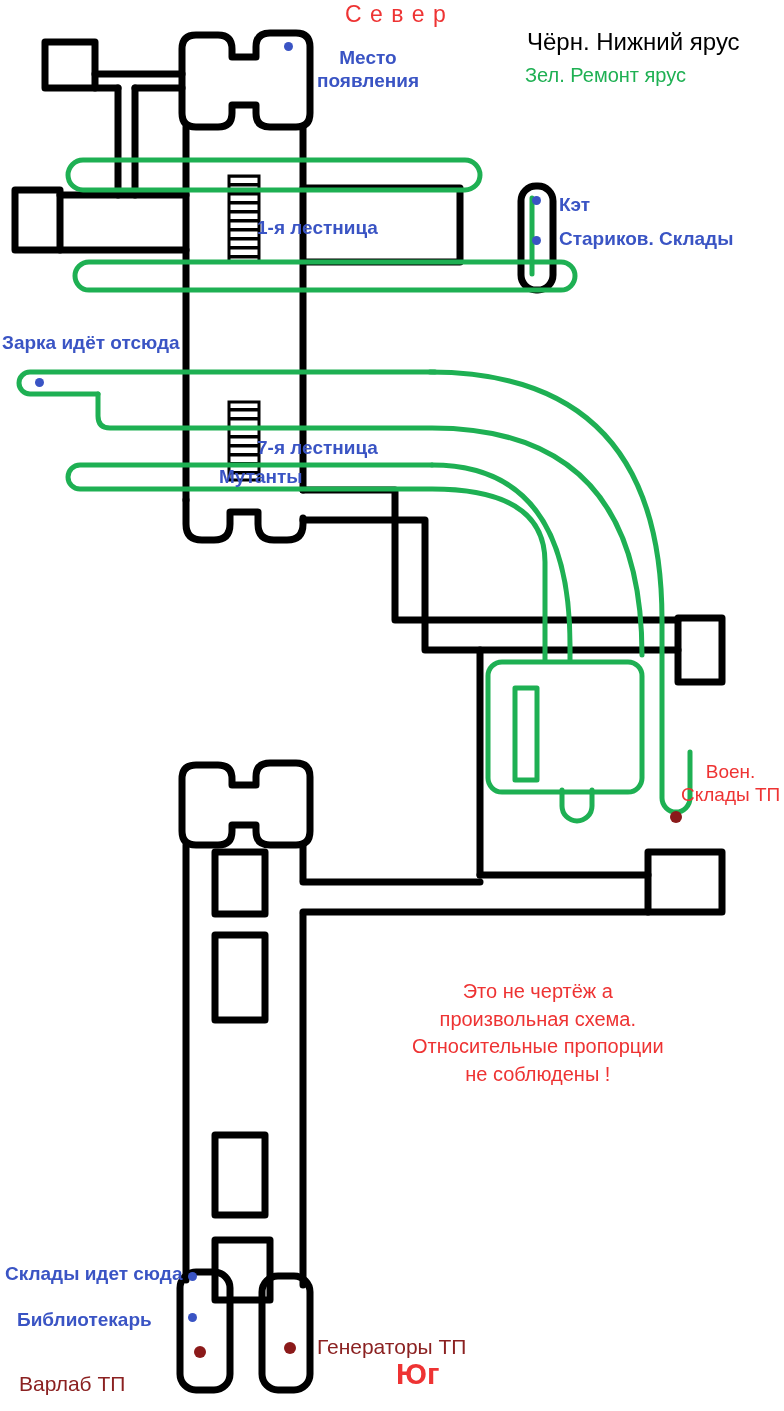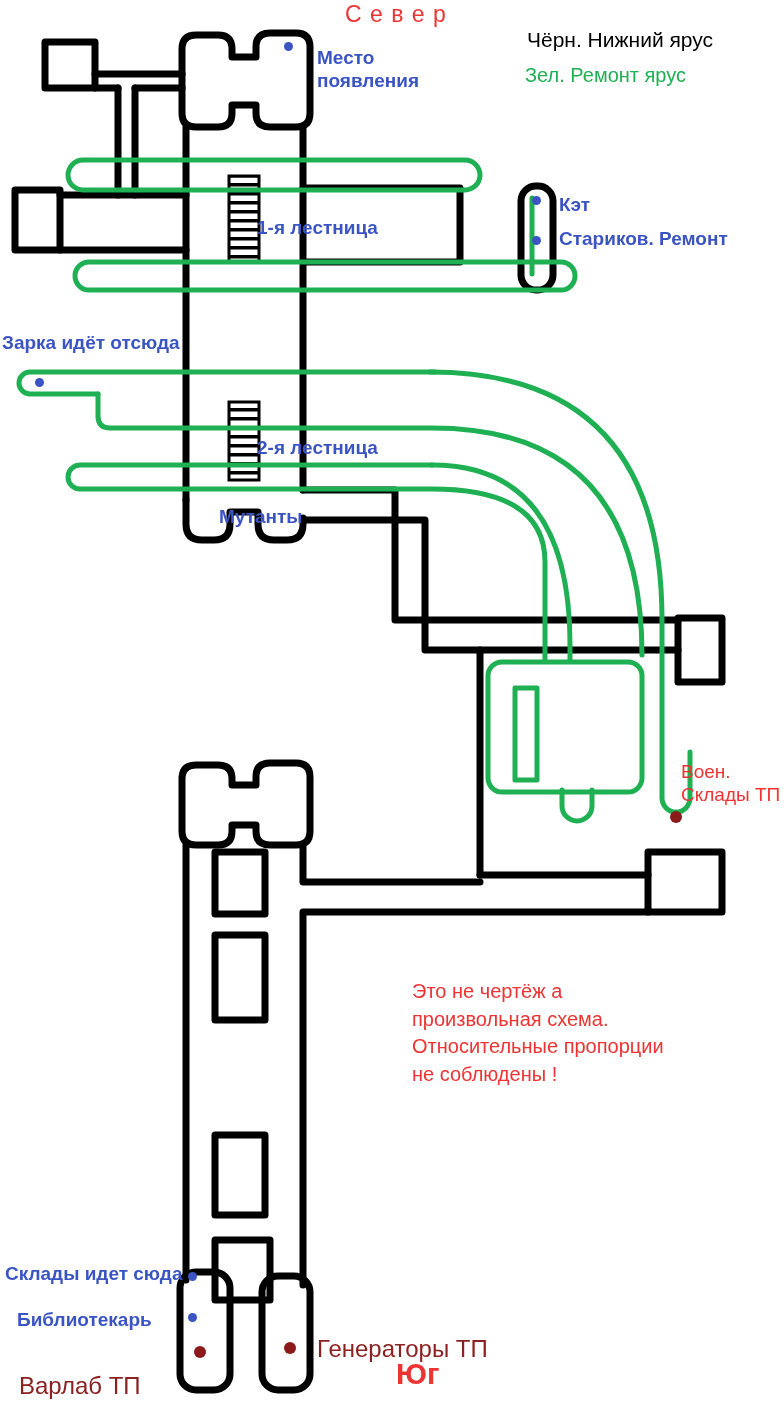--- a/index.html
+++ b/index.html
@@ -1,25 +1,25 @@
 <!DOCTYPE html>
 <html style="--lower_tier: #000000; --upper_tier: #1eb053; --bright_red: #ee3333; --dark_red: #8b2121; --dot_red: #8b1a1a; --label_blue: #3a54c4;"><head>
 <meta charset="utf-8">
 <style>
   html,body{margin:0;padding:0;background:#fff;}
   .stage{
     position:relative;width:784px;height:1411px;background:#ffffff;
-    font-family:"Liberation Sans", sans-serif;overflow:hidden;
+    font-family:"Liberation Sans", sans-serif;overflow:hidden;text-align:center;
   }
   .stage svg{position:absolute;left:0;top:0;}
   .lbl{position:absolute;white-space:pre-line;line-height:1.22;}
   .blue{color:var(--label_blue);font-size:19px;font-weight:bold;}
   .bright-red{color:var(--bright_red);}
-  .dark-red{color:var(--dark_red);font-size:24px;}
-  .legend-black{color:var(--lower_tier);font-size:21px;}
+  .dark-red{color:var(--dark_red);font-size:21px;}
+  .legend-black{color:var(--lower_tier);font-size:24px;}
   .legend-green{color:var(--upper_tier);font-size:20px;}
   .north{font-size:23px;letter-spacing:1px;}
   .south{font-size:30px;font-weight:bold;}
   .note{font-size:20px;line-height:1.38;}
   .warehouse-lbl{font-size:19px;}
   .dot{position:absolute;border-radius:50%;}
   .blue-dot{width:9px;height:9px;background:var(--label_blue);}
   .red-dot{width:12px;height:12px;background:var(--dot_red);}
   .g-lower{stroke:var(--lower_tier);stroke-width:7;fill:none;stroke-linecap:round;stroke-linejoin:round;}
   .g-upper{stroke:var(--upper_tier);stroke-width:5;fill:none;stroke-linecap:round;stroke-linejoin:round;}
@@ -92,25 +92,25 @@
     </g>
   </svg>
 
   <div class="lbl bright-red north" style="left:345px;top:0px;">С е в е р</div>
   <div class="lbl legend-black" style="left:527px;top:27px;">Чёрн. Нижний ярус</div>
   <div class="lbl legend-green" style="left:525px;top:63px;">Зел. Ремонт ярус</div>
 
   <div class="lbl blue" style="left:317px;top:46px;">Место
 появления</div>
   <div class="lbl blue" style="left:559px;top:193px;">Кэт</div>
-  <div class="lbl blue" style="left:559px;top:227px;">Стариков. Ремонт</div>
+  <div class="lbl blue" style="left:559px;top:227px;">Стариков. Склады</div>
   <div class="lbl blue" style="left:257px;top:216px;">1-я лестница</div>
   <div class="lbl blue" style="left:2px;top:331px;">Зарка идёт отсюда</div>
-  <div class="lbl blue" style="left:257px;top:436px;">2-я лестница</div>
-  <div class="lbl blue" style="left:219px;top:465px;margin-top:40px;">Мутанты</div>
+  <div class="lbl blue" style="left:257px;top:436px;">7-я лестница</div>
+  <div class="lbl blue" style="left:219px;top:465px;">Мутанты</div>
   <div class="lbl bright-red note" style="left:412px;top:978px;">Это не чертёж а
 произвольная схема.
 Относительные пропорции
 не соблюдены !</div>
   <div class="lbl bright-red warehouse-lbl" style="left:681px;top:760px;">Воен.
 Склады ТП</div>
   <div class="lbl blue" style="left:5px;top:1262px;">Склады идет сюда</div>
   <div class="lbl blue" style="left:17px;top:1308px;">Библиотекарь</div>
   <div class="lbl dark-red" style="left:19px;top:1371px;">Варлаб ТП</div>
   <div class="lbl dark-red" style="left:317px;top:1334px;">Генераторы ТП</div>

